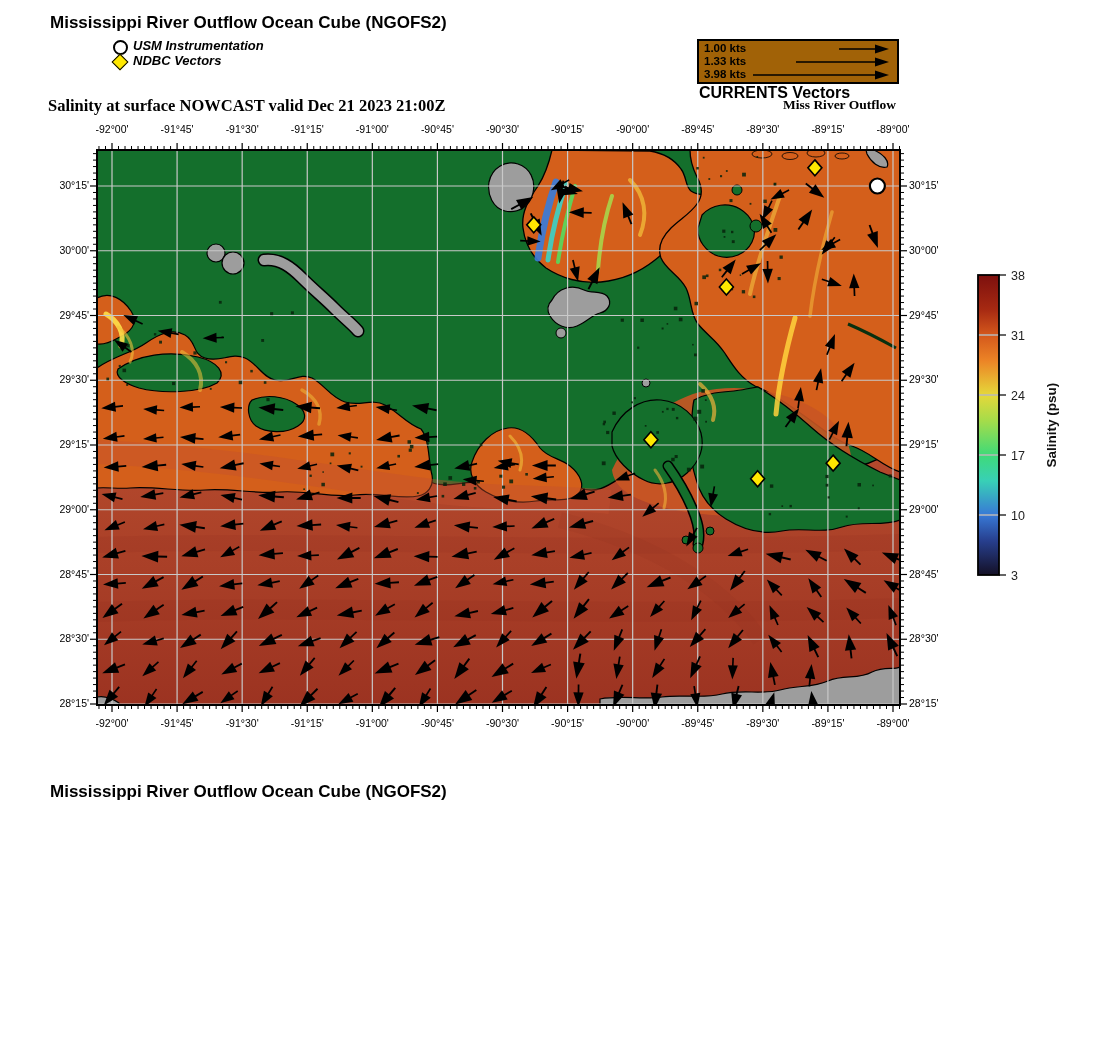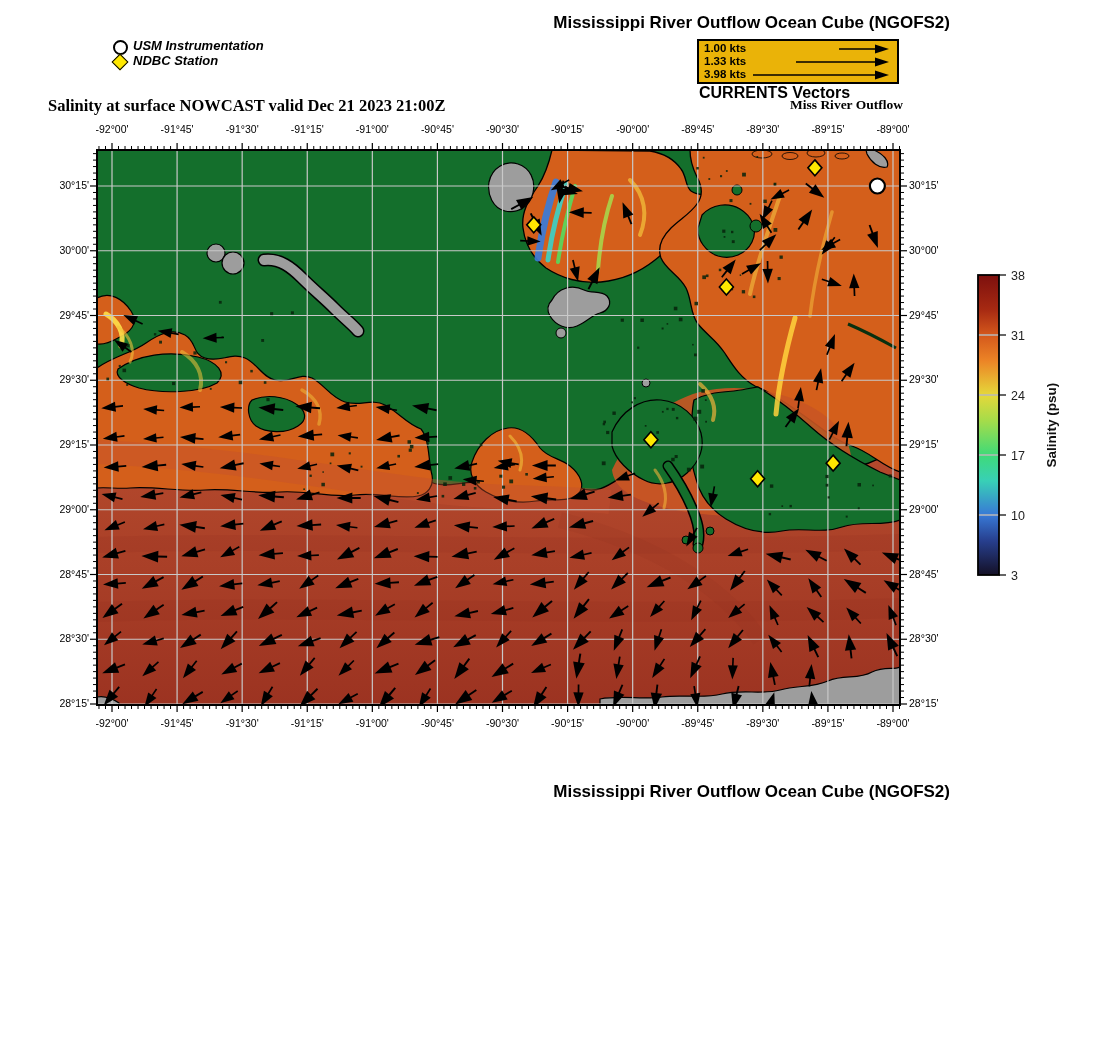--- a/index.html
+++ b/index.html
@@ -1,42 +1,42 @@
 <!DOCTYPE html>
 <html><head>
 <meta charset="utf-8">
 <style>
   html,body{margin:0;padding:0;background:#fff;}
   .fig{position:relative;width:1100px;height:1050px;background:#fff;overflow:hidden;
        font-family:"Liberation Sans","DejaVu Sans",sans-serif;color:#000;}
   .abs{position:absolute;}
-  .titletext{font-weight:bold;font-size:17px;text-align:right;}
+  .titletext{font-weight:bold;font-size:17px;text-align:left;}
   .serifb{font-family:"Liberation Serif","DejaVu Serif",serif;font-weight:bold;}
   .legend-label{font-size:13px;font-weight:bold;line-height:14px;}
   .circle-mk{width:11px;height:11px;border:2px solid #000;border-radius:50%;background:#fff;}
   .diamond-mk{width:10px;height:10px;border:1.5px solid #000;background:#ffe800;transform:rotate(45deg);}
-  .vecbox{border:2.5px solid #000;background:#eab308;}
+  .vecbox{border:2.5px solid #000;background:#a16207;}
   .veclabel{font-size:11.5px;font-weight:bold;line-height:13px;}
   .veccaption{font-size:16px;font-weight:bold;text-align:center;}
   .subtitle{font-size:16.5px;text-align:left;}
-  .regionlabel{font-size:13.5px;text-align:right;}
+  .regionlabel{font-size:13.5px;text-align:left;}
   .ticklabel{font-size:10.5px;white-space:nowrap;}
 </style>
 </head>
 <body>
 
 <div class="fig">
 
   <div class="abs titletext" style="left:50px;top:13px;width:900px;">Mississippi River Outflow Ocean Cube (NGOFS2)</div>
 
   <div class="abs" style="left:112px;top:39px;width:220px;height:34px;font-style:italic;">
     <div class="abs circle-mk" style="left:1px;top:1px;"></div>
     <div class="abs legend-label" style="left:21px;top:0px;">USM Instrumentation</div>
     <div class="abs diamond-mk" style="left:2px;top:17px;"></div>
-    <div class="abs legend-label" style="left:21px;top:15px;">NDBC Station</div>
+    <div class="abs legend-label" style="left:21px;top:15px;">NDBC Vectors</div>
   </div>
 
   <div class="abs vecbox" style="left:697px;top:39px;width:198px;height:41px;">
     <div class="abs veclabel" style="left:5px;top:1px;">1.00 kts</div>
     <div class="abs veclabel" style="left:5px;top:14px;">1.33 kts</div>
     <div class="abs veclabel" style="left:5px;top:27px;">3.98 kts</div>
     <svg id="vec-svg" class="abs" style="left:0;top:0;" width="194" height="41">
         <line x1="140" y1="8" x2="178" y2="8" stroke="#000" stroke-width="1.4"></line>
         <polygon points="190,8 176,3.5 176,12.5" fill="#000"></polygon>
         <line x1="97" y1="21" x2="178" y2="21" stroke="#000" stroke-width="1.4"></line>

